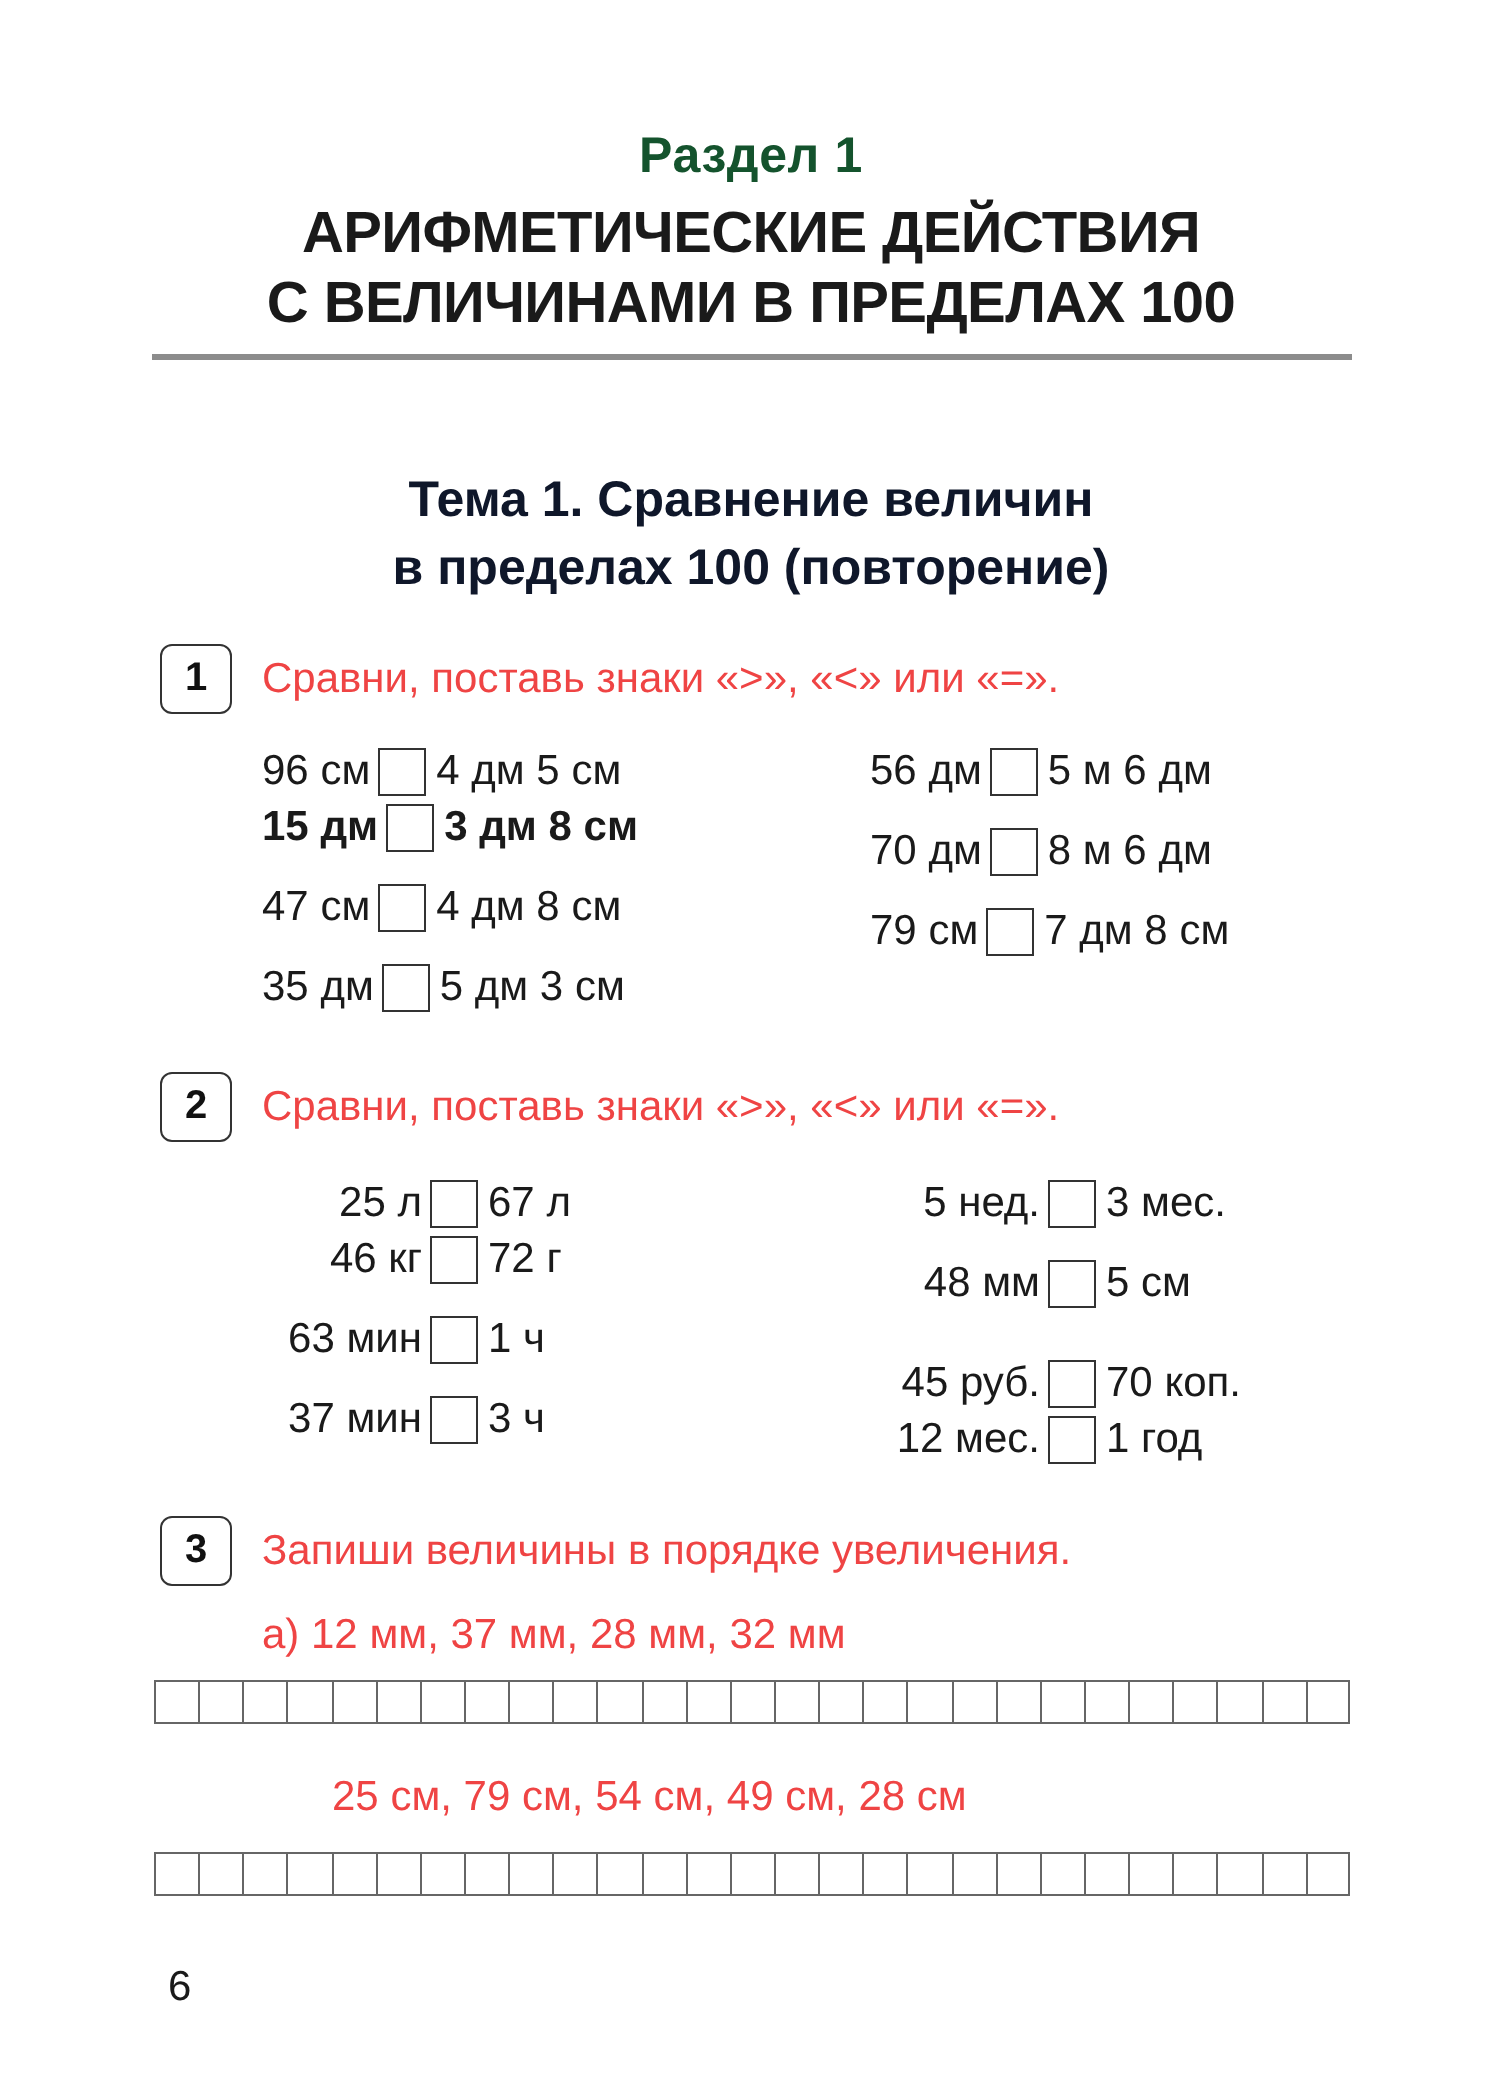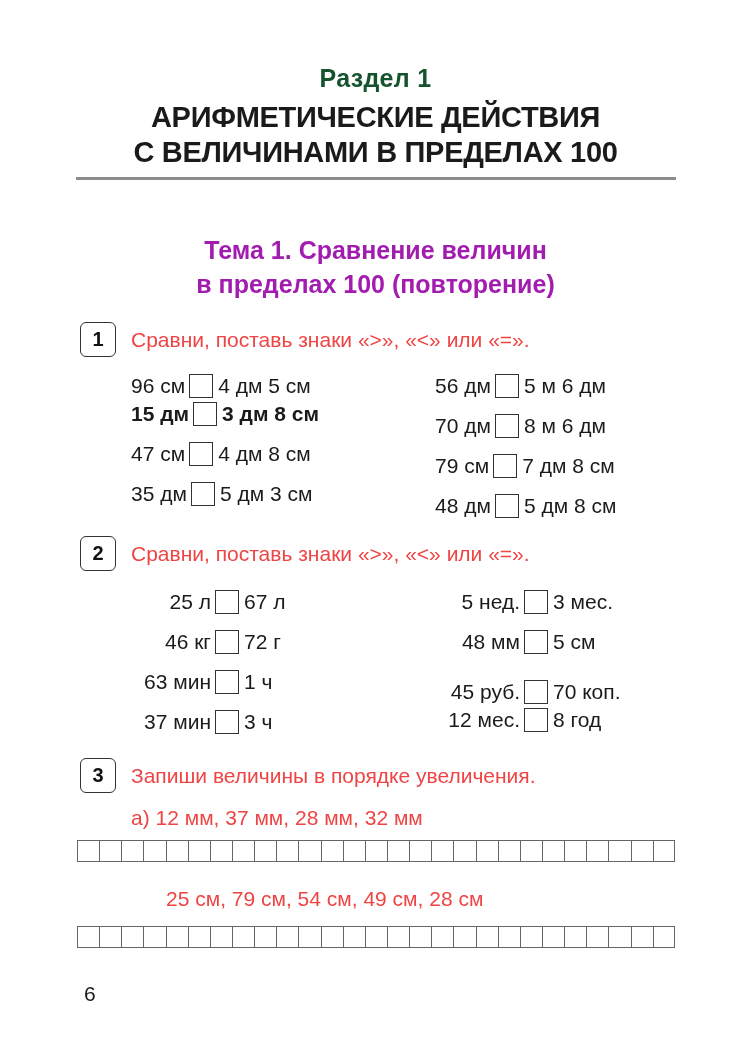--- a/index.html
+++ b/index.html
@@ -13,21 +13,21 @@
     font-size: 25px; font-weight: bold; color: #14532d; letter-spacing: 0.3px;
   }
   .chapter-title {
     left: 0; width: 751px; top: 100px; text-align: center;
     font-size: 29px; font-weight: bold; line-height: 35px; color: #1a1a1a;
     letter-spacing: -0.3px;
   }
   .rule { left: 76px; top: 177px; width: 600px; height: 3px; background: #8c8c8c; }
   .topic-title {
     left: 0; width: 751px; top: 233px; text-align: center;
-    font-size: 25px; font-weight: bold; line-height: 34px; color: #a21caf;
+    font-size: 25px; font-weight: bold; line-height: 34px; color: #0f172a;
   }
   .task-badge {
     width: 36px; height: 35px; border: 1.5px solid #333; border-radius: 6px;
     box-sizing: border-box; display: flex; align-items: center; justify-content: center;
     font-weight: bold; font-size: 20px; color: #111; background: #fff;
   }
   .task-text { font-size: 21px; color: #ef4444; white-space: nowrap; }
   .cmp-row {
     height: 28px; display: flex; align-items: center; font-size: 21px; white-space: nowrap;
   }
@@ -94,32 +94,27 @@
   <div class="cmp-row" style="margin-bottom:12px;">
     <span class="cmp-left">70 дм</span>
     <span class="cmp-box"></span>
     <span>8 м 6 дм</span>
   </div>
   <div class="cmp-row" style="margin-bottom:12px;">
     <span class="cmp-left">79 см</span>
     <span class="cmp-box"></span>
     <span>7 дм 8 см</span>
   </div>
-  <div class="cmp-row">
-    <span class="cmp-left">48 дм</span>
-    <span class="cmp-box"></span>
-    <span>5 дм 8 см</span>
-  </div>
 </div>
 
 <div class="abs task-badge" style="left:80px; top:536px;">2</div>
 <div class="abs task-text" style="left:131px; top:542px;">Сравни, поставь знаки «&gt;», «&lt;» или «=».</div>
 
 <div class="abs" style="left:131px; top:588px;">
-  <div class="cmp-row" style="margin-bottom:12px;justify-content:flex-end;">
+  <div class="cmp-row" style="justify-content:flex-end;">
     <span class="cmp-left" style="width:80px;">25 л</span>
     <span class="cmp-box"></span>
     <span>67 л</span>
   </div>
   <div class="cmp-row" style="margin-bottom:12px;">
     <span class="cmp-left" style="width:80px;">46 кг</span>
     <span class="cmp-box"></span>
     <span>72 г</span>
   </div>
   <div class="cmp-row" style="margin-bottom:12px;">
@@ -146,21 +141,21 @@
     <span>5 см</span>
   </div>
   <div class="cmp-row" style="">
     <span class="cmp-left" style="width:85px;">45 руб.</span>
     <span class="cmp-box"></span>
     <span>70 коп.</span>
   </div>
   <div class="cmp-row">
     <span class="cmp-left" style="width:85px;">12 мес.</span>
     <span class="cmp-box"></span>
-    <span>8 год</span>
+    <span>1 год</span>
   </div>
 </div>
 
 <div class="abs task-badge" style="left:80px; top:758px;">3</div>
 <div class="abs task-text" style="left:131px; top:764px;">Запиши величины в порядке увеличения.</div>
 <div class="abs task-text" style="left:131px; top:806px;">а) 12 мм, 37 мм, 28 мм, 32 мм</div>
 
 <div class="abs grid-row" style="left:77px; top:840px;">
   <div class="grid-cell"></div>
     <div class="grid-cell"></div>

